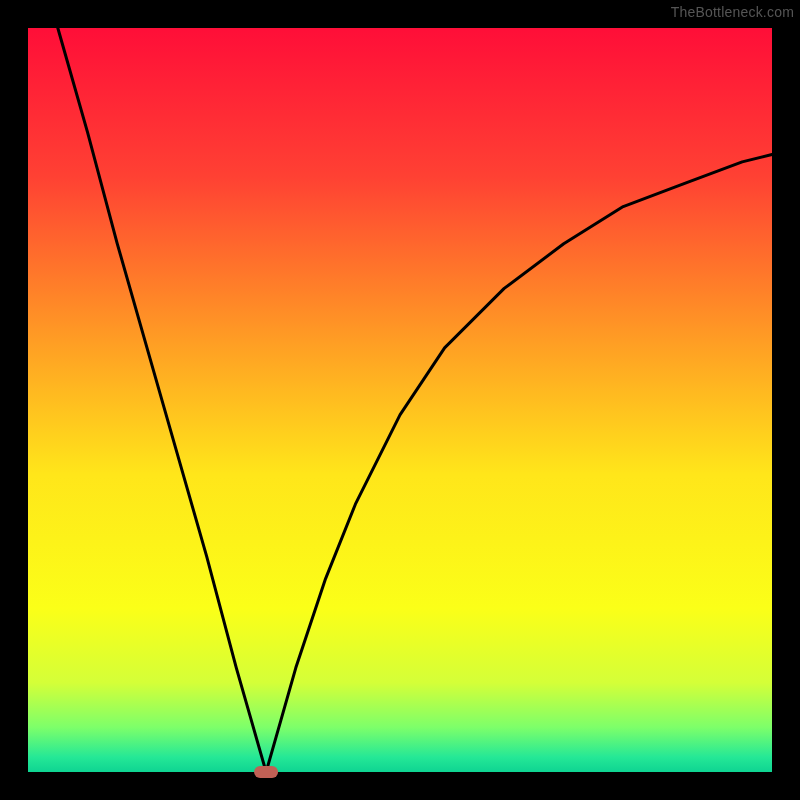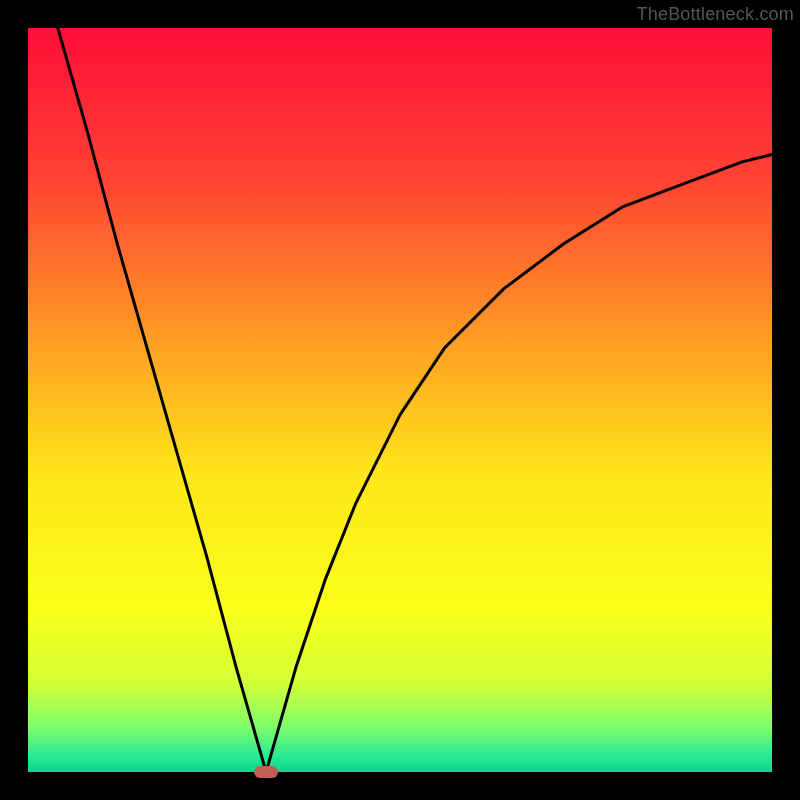--- a/index.html
+++ b/index.html
@@ -10,21 +10,21 @@
   .container {
     width: 800px;
     height: 800px;
     position: relative;
   }
   .watermark {
     position: absolute;
     top: 4px;
     right: 6px;
     font-family: Arial, Helvetica, sans-serif;
-    font-size: 18px;
+    font-size: 14px;
     color: #555;
     letter-spacing: 0.2px;
   }
   svg {
     display: block;
   }
 </style>
 </head>
 <body>
 

